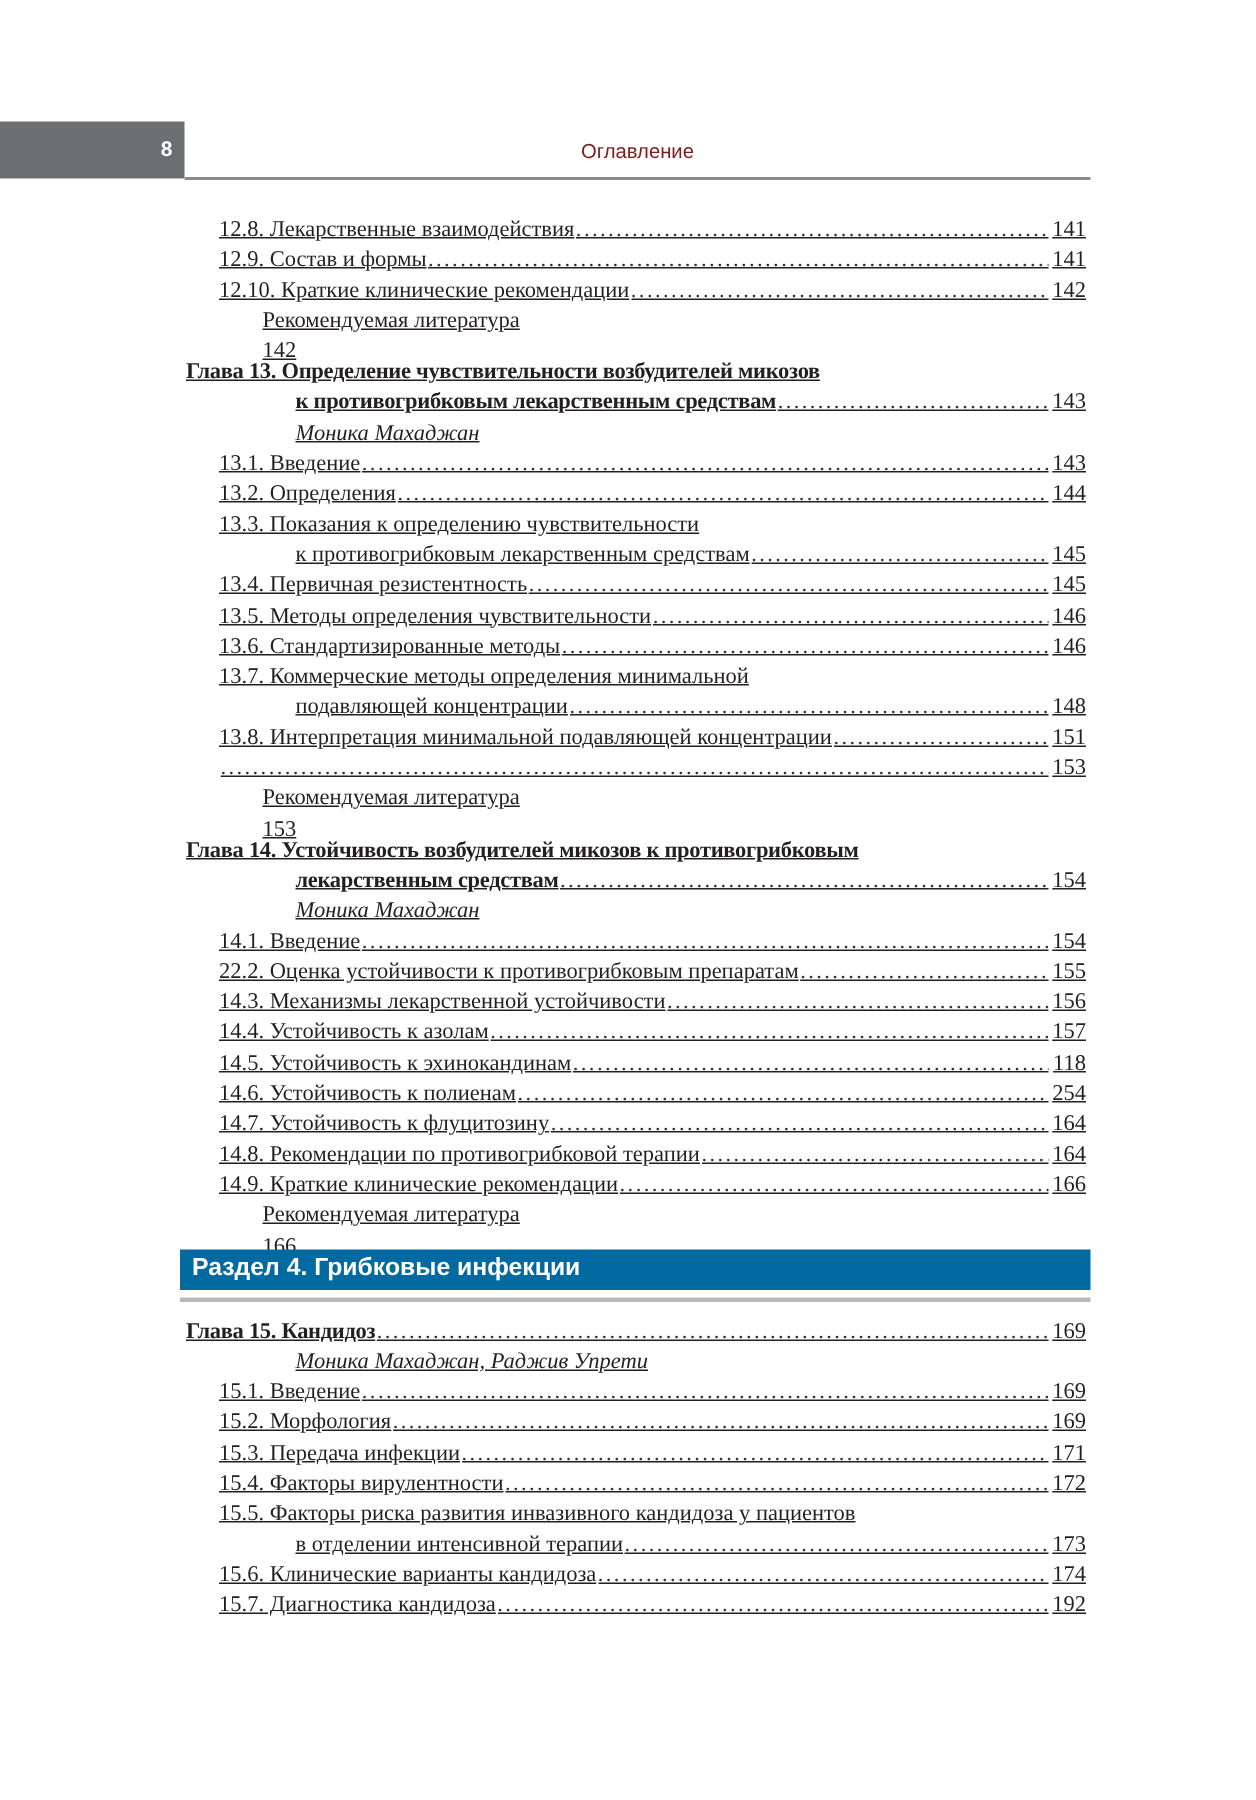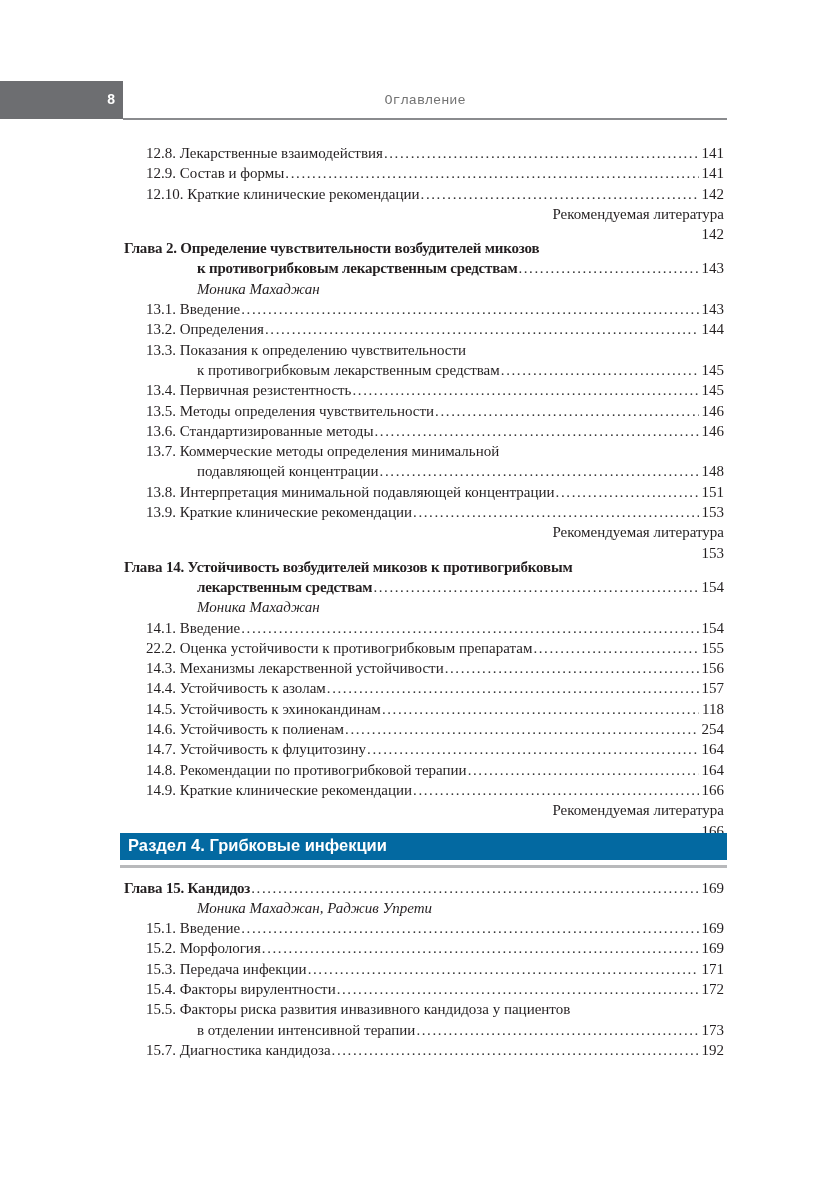--- a/index.html
+++ b/index.html
@@ -5,25 +5,25 @@
     html, body { margin: 0; padding: 0; background: #ffffff; }
     body { width: 837px; height: 1200px; position: relative; overflow: hidden;
            font-family: "Liberation Serif", "DejaVu Serif", serif; color: #231f20; }
 
     .page-num-box { position: absolute; left: 0; top: 81px; width: 123px; height: 38px;
                     background: #6d6e71; }
     .page-num { position: absolute; right: 8px; top: 10px; color: #fff;
                 font-family: "Liberation Sans", "DejaVu Sans", sans-serif; font-weight: bold;
                 font-size: 14px; }
     .running-head { position: absolute; left: 123px; top: 93px; width: 604px; text-align: center;
-                    font-family: Liberation Mono, monospace; font-size: 13.5px; color: #737373; }
+                    font-family: Liberation Sans, sans-serif; font-size: 13.5px; color: #7f1d1d; }
     .head-rule { position: absolute; left: 123px; top: 118px; width: 604px; height: 2px; background: #8a8b8e; }
 
     .toc { position: absolute; left: 124px; top: 143px; width: 600px; font-size: 15px; }
-    .row { display: flex; align-items: flex-end; height: 20.3px; line-height: 20.3px; white-space: nowrap; }
+    .row { display: flex; align-items: flex-start; height: 20.3px; line-height: 20.3px; white-space: nowrap; text-decoration: underline; }
     .row .t { flex: 0 0 auto; }
     .row .dots { flex: 1 1 auto; overflow: hidden; margin: 0 3px 0 1px; letter-spacing: 1.6px; color: #333; }
     .row .dots::before { content: "............................................................................................................................................................................................................................................"; }
     .row .p { flex: 0 0 auto; }
     .row.l1 { padding-left: 22px; }
     .row.l2 { padding-left: 51px; flex-direction: column; }
     .row.cont1 { padding-left: 73px; }
     .row.chap .t, .row.chapcont .t { font-weight: bold; letter-spacing: -0.2px; }
     .row.chapcont { padding-left: 73px; }
     .row.author { padding-left: 73px; font-style: italic; }
@@ -64,21 +64,21 @@
     </div>
   <div class="row l2">
       <span class="t">Рекомендуемая литература</span>
       <span class="dots"></span>
       <span class="p">142</span>
     </div>
 
   <div class="gap"></div>
 
   <div class="row chap">
-      <span class="t">Глава 2. Определение чувствительности возбудителей микозов</span>
+      <span class="t">Глава 13. Определение чувствительности возбудителей микозов</span>
     </div>
   <div class="row chapcont">
       <span class="t">к противогрибковым лекарственным средствам</span>
       <span class="dots"></span>
       <span class="p">143</span>
     </div>
   <div class="row author">Моника Махаджан</div>
   <div class="row l1">
       <span class="t">13.1. Введение</span>
       <span class="dots"></span>
@@ -119,21 +119,20 @@
       <span class="t">подавляющей концентрации</span>
       <span class="dots"></span>
       <span class="p">148</span>
     </div>
   <div class="row l1">
       <span class="t">13.8. Интерпретация минимальной подавляющей концентрации</span>
       <span class="dots"></span>
       <span class="p">151</span>
     </div>
   <div class="row l1">
-      <span class="t">13.9. Краткие клинические рекомендации</span>
       <span class="dots"></span>
       <span class="p">153</span>
     </div>
   <div class="row l2">
       <span class="t">Рекомендуемая литература</span>
       <span class="dots"></span>
       <span class="p">153</span>
     </div>
 
   <div class="gap"></div>
@@ -231,17 +230,22 @@
     </div>
   <div class="row l1">
       <span class="t">15.5. Факторы риска развития инвазивного кандидоза у пациентов</span>
     </div>
   <div class="row cont1">
       <span class="t">в отделении интенсивной терапии</span>
       <span class="dots"></span>
       <span class="p">173</span>
     </div>
   <div class="row l1">
+      <span class="t">15.6. Клинические варианты кандидоза</span>
+      <span class="dots"></span>
+      <span class="p">174</span>
+    </div>
+  <div class="row l1">
       <span class="t">15.7. Диагностика кандидоза</span>
       <span class="dots"></span>
       <span class="p">192</span>
     </div>
 </div>
 
 </body></html>

